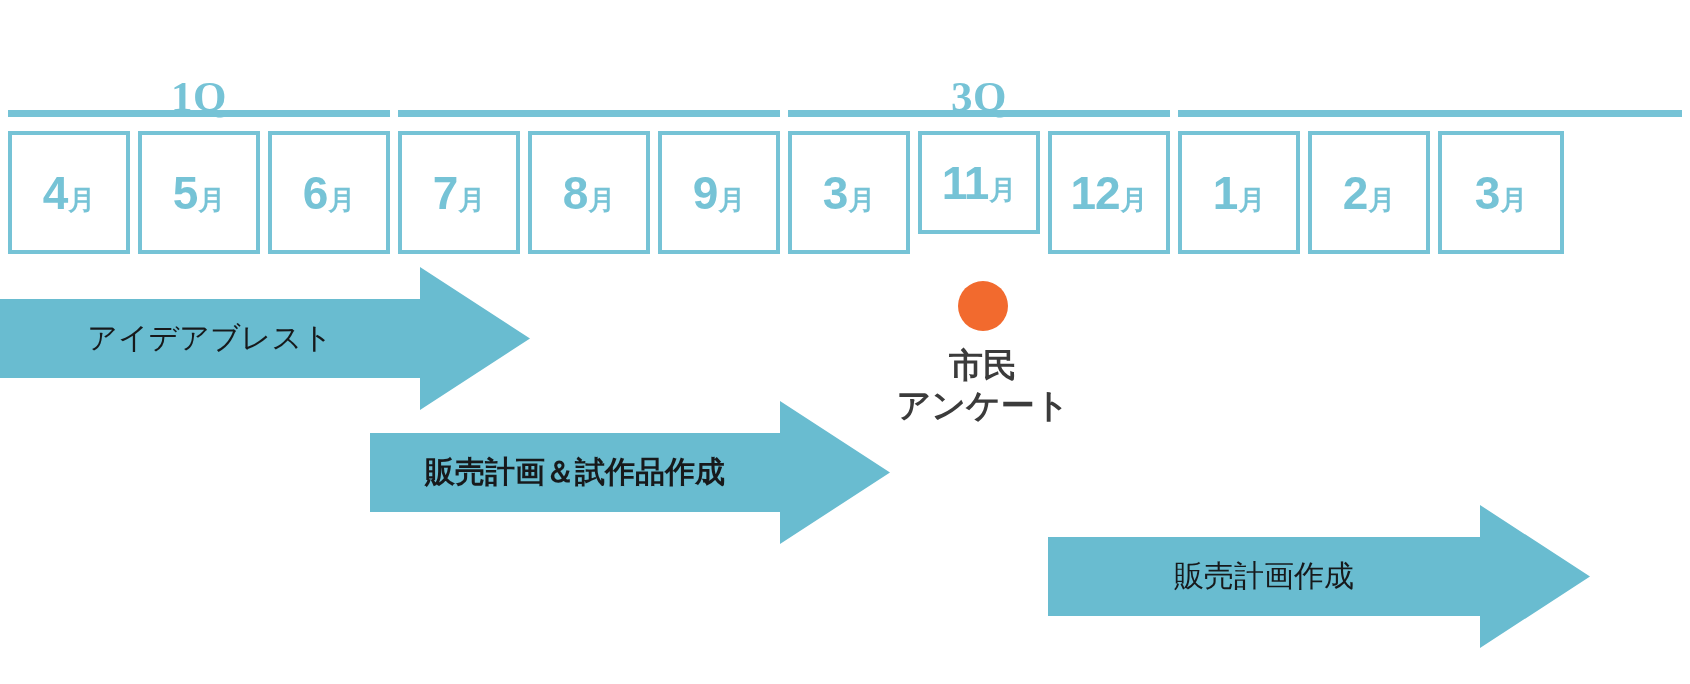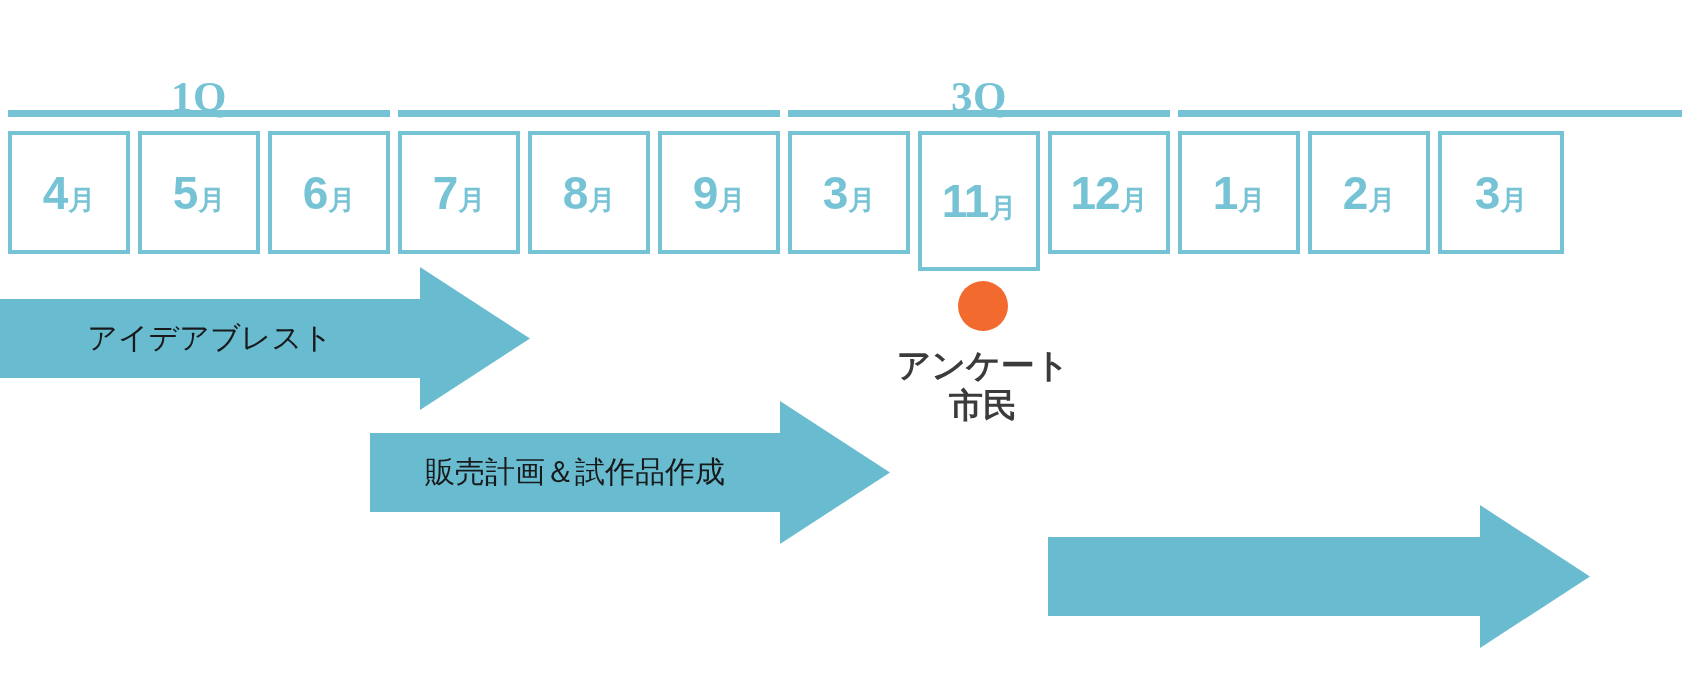--- a/index.html
+++ b/index.html
@@ -180,21 +180,21 @@
           <span class="month-num">9</span>
           <span class="month-suffix">月</span>
         </div>
       </div>
       <div class="month-box" style="left: 788px; top: 114px; width: 122px; height: 123px; border-color: rgb(118, 195, 214);">
         <div class="month-inner">
           <span class="month-num">3</span>
           <span class="month-suffix">月</span>
         </div>
       </div>
-      <div class="month-box" style="left: 918px; top: 114px; width: 122px; height: 140px; border-color: rgb(118, 195, 214);">
+      <div class="month-box" style="left: 918px; top: 114px; width: 122px; height: 103px; border-color: rgb(118, 195, 214);">
         <div class="month-inner">
           <span class="month-num">11</span>
           <span class="month-suffix">月</span>
         </div>
       </div>
       <div class="month-box" style="left: 1048px; top: 114px; width: 122px; height: 123px; border-color: rgb(118, 195, 214);">
         <div class="month-inner">
           <span class="month-num">12</span>
           <span class="month-suffix">月</span>
         </div>
@@ -223,30 +223,31 @@
       <div class="arrow" style="left: 0px; top: 250px; width: 530px; height: 143px;">
         <svg viewBox="0 0 530 143" preserveAspectRatio="none">
           <polygon points="0,32 420,32 420,0 530,71.5 420,143 420,111 0,111" fill="#69bcd0"></polygon>
         </svg>
         <div class="arrow-label" style="top: 57px; padding-right: 110px; box-sizing: border-box; color: rgb(23, 25, 27);">アイデアブレスト</div>
       </div>
       <div class="arrow" style="left: 370px; top: 384px; width: 520px; height: 143px;">
         <svg viewBox="0 0 520 143" preserveAspectRatio="none">
           <polygon points="0,32 410,32 410,0 520,71.5 410,143 410,111 0,111" fill="#69bcd0"></polygon>
         </svg>
-        <div class="arrow-label" style="top: 57px; padding-right: 110px; box-sizing: border-box; color: rgb(23, 25, 27);">販売計画＆試作品作成</div>
+        <div class="arrow-label" style="top: 57px; padding-right: 110px; box-sizing: border-box; color: rgb(23, 25, 27); font-weight: bold;">販売計画＆試作品作成</div>
       </div>
       <div class="arrow" style="left: 1048px; top: 488px; width: 542px; height: 143px;">
         <svg viewBox="0 0 542 143" preserveAspectRatio="none">
           <polygon points="0,32 432,32 432,0 542,71.5 432,143 432,111 0,111" fill="#69bcd0"></polygon>
         </svg>
+        <div class="arrow-label" style="top: 57px; padding-right: 110px; box-sizing: border-box; color: rgb(23, 25, 27);">販売計画作成</div>
       </div>
     </div>
 
   <div id="milestone-layer">
       <div class="milestone-dot" style="left: 958px; top: 264px; width: 50px; height: 50px; background: rgb(242, 106, 46);"></div>
       <div class="milestone-label" style="left: 878px; top: 328px; width: 210px; color: rgb(59, 59, 59);">
+        <span class="milestone-line">市民</span>
         <span class="milestone-line">アンケート</span>
-        <span class="milestone-line">市民</span>
       </div>
     </div>
 
 </div>
 
 </body></html>

